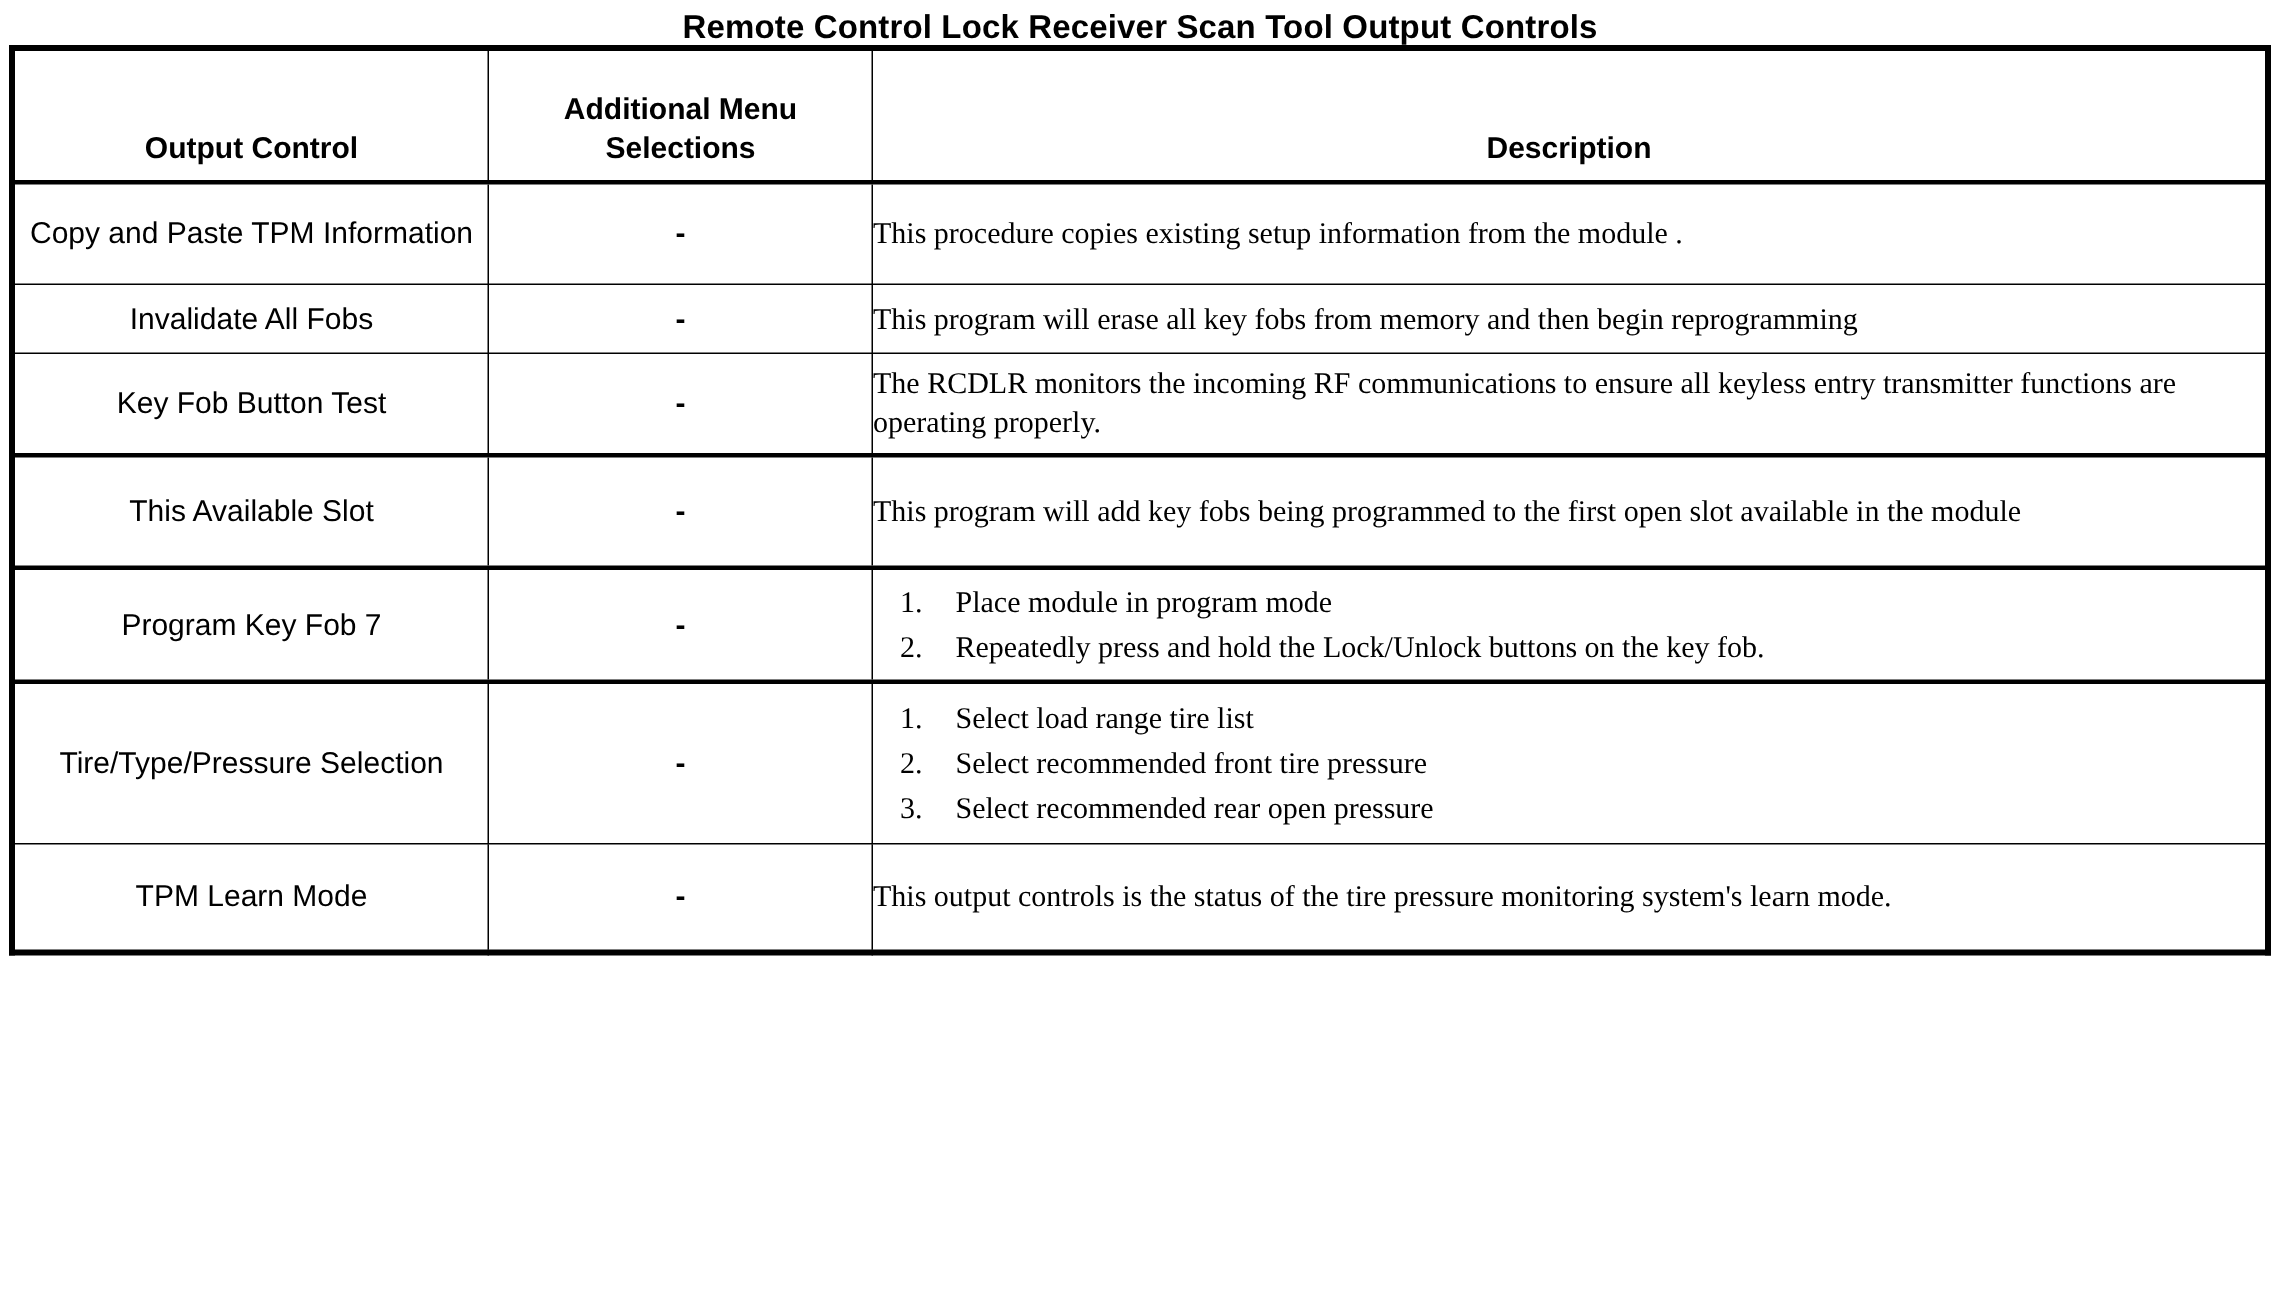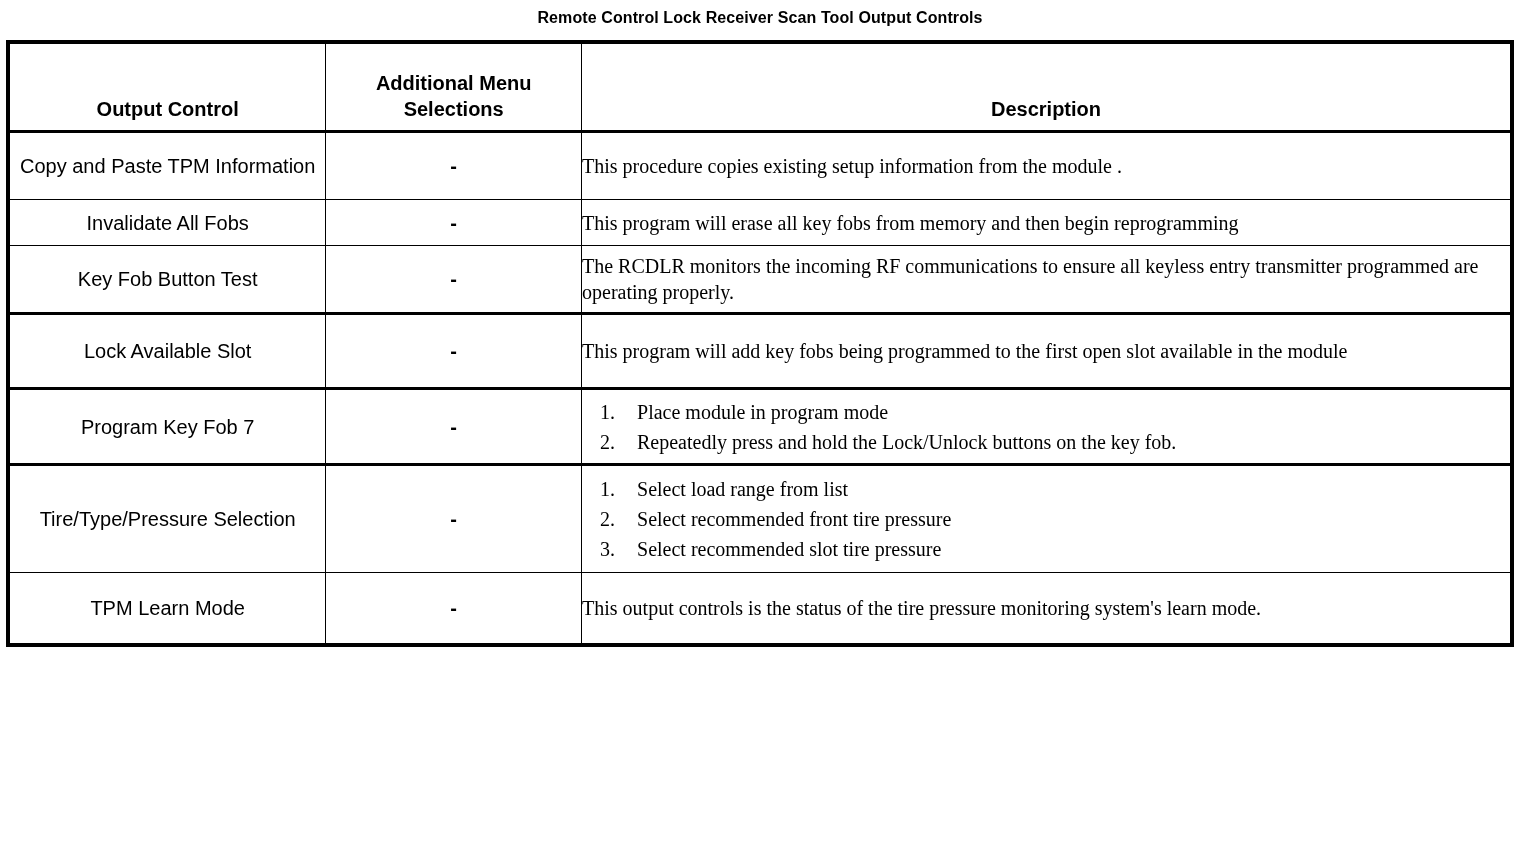--- a/index.html
+++ b/index.html
@@ -16,24 +16,23 @@
   }
   .page {
     position: relative;
     width: 1520px;
     height: 864px;
     box-sizing: border-box;
   }
   .doc-title {
     text-align: center;
     font-weight: bold;
-    font-size: 16px;
+    font-size: 22px;
     line-height: 24px;
     padding-top: 6px;
-    padding-bottom: 10px;
     letter-spacing: 0.1px;
   }
   table.controls-table {
     border-collapse: collapse;
     width: 1508px;
     margin: 0 6px 0 6px;
     table-layout: fixed;
     border: 4px solid #000;
   }
   table.controls-table col.c1 { width: 317px; }
@@ -141,48 +140,48 @@
           <td class="c-name">Invalidate All Fobs</td>
           <td class="c-menu">-</td>
           <td class="c-desc">
             <p>This program will erase all key fobs from memory and then begin reprogramming</p>
           </td>
         </tr>
         <tr class="r-h3">
           <td class="c-name">Key Fob Button Test</td>
           <td class="c-menu">-</td>
           <td class="c-desc">
-            <p>The RCDLR monitors the incoming RF communications to ensure all keyless entry transmitter programmed are operating properly.</p>
+            <p>The RCDLR monitors the incoming RF communications to ensure all keyless entry transmitter functions are operating properly.</p>
           </td>
         </tr>
         <tr class="r-h4 thick-top">
-          <td class="c-name">Lock Available Slot</td>
+          <td class="c-name">This Available Slot</td>
           <td class="c-menu">-</td>
           <td class="c-desc">
             <p>This program will add key fobs being programmed to the first open slot available in the module</p>
           </td>
         </tr>
         <tr class="r-h8 thick-top">
           <td class="c-name">Program Key Fob 7</td>
           <td class="c-menu">-</td>
           <td class="c-desc">
             <ol class="steps">
               <li><span class="num">1.</span><span>Place module in program mode</span></li>
               <li><span class="num">2.</span><span>Repeatedly press and hold the Lock/Unlock buttons on the key fob.</span></li>
             </ol>
           </td>
         </tr>
         <tr class="r-h9 thick-top">
           <td class="c-name">Tire/Type/Pressure Selection</td>
           <td class="c-menu">-</td>
           <td class="c-desc">
             <ol class="steps">
-              <li><span class="num">1.</span><span>Select load range from list</span></li>
+              <li><span class="num">1.</span><span>Select load range tire list</span></li>
               <li><span class="num">2.</span><span>Select recommended front tire pressure</span></li>
-              <li><span class="num">3.</span><span>Select recommended slot tire pressure</span></li>
+              <li><span class="num">3.</span><span>Select recommended rear open pressure</span></li>
             </ol>
           </td>
         </tr>
         <tr class="r-h10">
           <td class="c-name">TPM Learn Mode</td>
           <td class="c-menu">-</td>
           <td class="c-desc">
             <p>This output controls is the status of the tire pressure monitoring system's learn mode.</p>
           </td>
         </tr>

